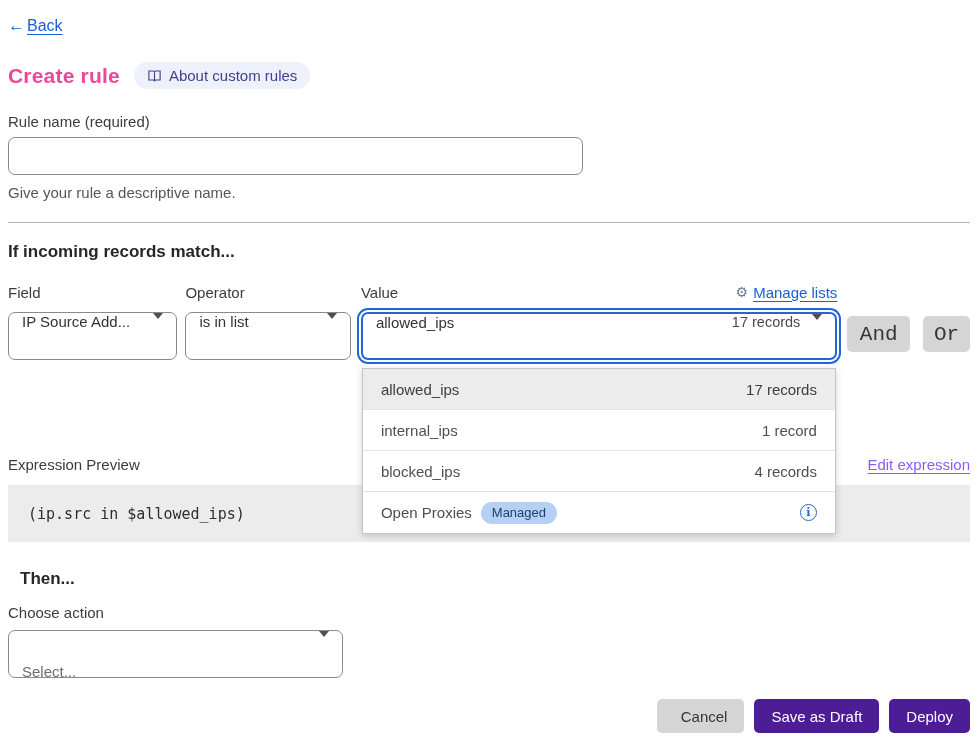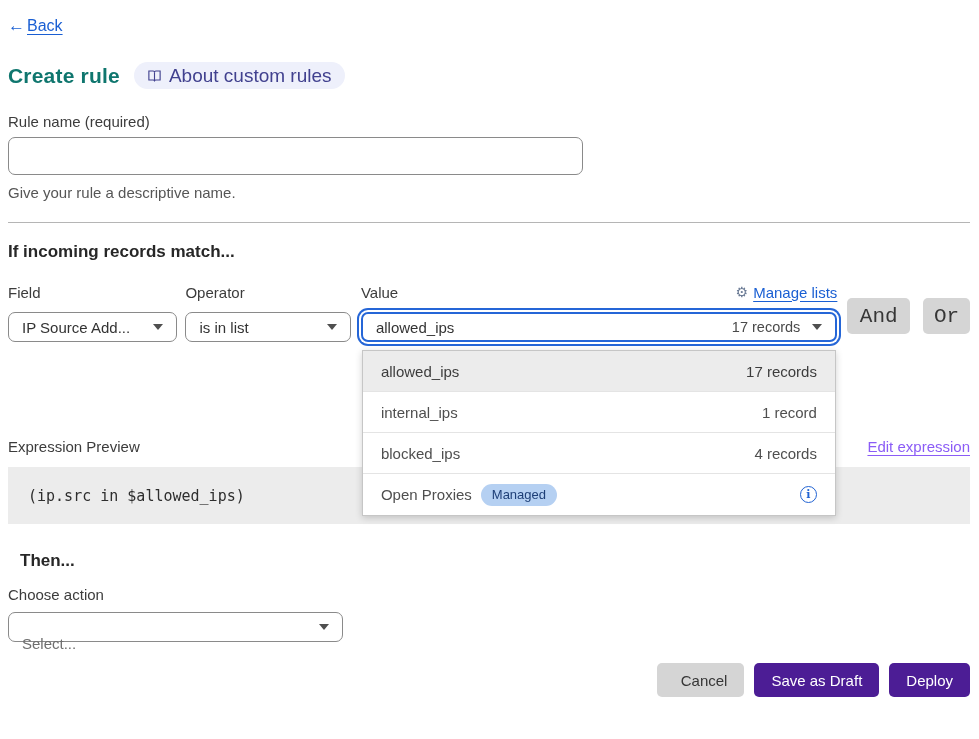--- a/index.html
+++ b/index.html
@@ -14,24 +14,24 @@
   .page { padding: 16px 9px 0 8px; width: 979px; }
 
   
   .back-row { display: flex; align-items: center; }
   .back-link { color: #1a5fd3; font-size: 16px; text-decoration: none; cursor: pointer; display: inline-flex; align-items: center; }
   .back-arrow { font-size: 17px; margin-right: 2px; text-decoration: none; }
   .back-text { text-decoration: underline; text-underline-offset: 3px; }
 
   
   .title-row { display: flex; align-items: center; margin-top: 26px; }
-  .page-title { font-size: 21px; font-weight: 700; color: #0f766e; letter-spacing: .2px; }
+  .page-title { font-size: 21px; font-weight: 700; color: #ec4899; letter-spacing: .2px; }
   .about-badge {
     margin-left: 14px; display: inline-flex; align-items: center; gap: 7px;
-    background: #eef0fb; color: #41418f; font-size: 19px;
+    background: #eef0fb; color: #41418f; font-size: 15px;
     height: 27px; padding: 0 13px; border-radius: 14px; cursor: pointer;
   }
   .about-badge svg { display: block; }
 
   
   .field-label { font-size: 15px; color: #3c3c3c; }
   .rule-name-label { margin-top: 24px; }
   .rule-name-input {
     margin-top: 7px; display: block; width: 575px; height: 38px;
     border: 1px solid #8a8a8a; border-radius: 7px; font-size: 15px;
@@ -49,22 +49,22 @@
   .col-field { width: 170px; margin-right: 8px; }
   .col-operator { width: 166px; margin-right: 10px; }
   .col-value { width: 478px; margin-right: 10px; }
   .cond-label-row { display: flex; justify-content: space-between; align-items: center; margin-bottom: 11px; height: 18px; }
 
   .manage-link { display: inline-flex; align-items: center; gap: 5px; color: #1a5fd3; font-size: 15px; cursor: pointer; }
   .manage-link .link-text { text-decoration: underline; text-underline-offset: 3px; }
   .gear-glyph { color: #6b7b95; font-size: 14px; }
 
   .select-box {
-    height: 30px; border: 1px solid #8a8a8a; border-radius: 7px; background: #fff;
-    display: flex; align-items: center; padding: 0 13px; font-size: 15px; color: #333;
+    height: 48px; border: 1px solid #8a8a8a; border-radius: 7px; background: #fff;
+    display: flex; align-items: flex-start; padding: 0 13px; font-size: 15px; color: #333;
     cursor: pointer;
   }
   .select-box .sel-text { flex: 1 1 auto; white-space: nowrap; overflow: hidden; }
   .chev { width: 0; height: 0; border-left: 5px solid transparent; border-right: 5px solid transparent; border-top: 6px solid #4f4f4f; flex: 0 0 auto; margin-left: 8px; }
 
   .value-wrap { position: relative; }
   .value-select {
     border: 2px solid #2566d7;
     box-shadow: 0 0 0 2px #ffffff, 0 0 0 4px #2566d7;
     border-radius: 7px;

